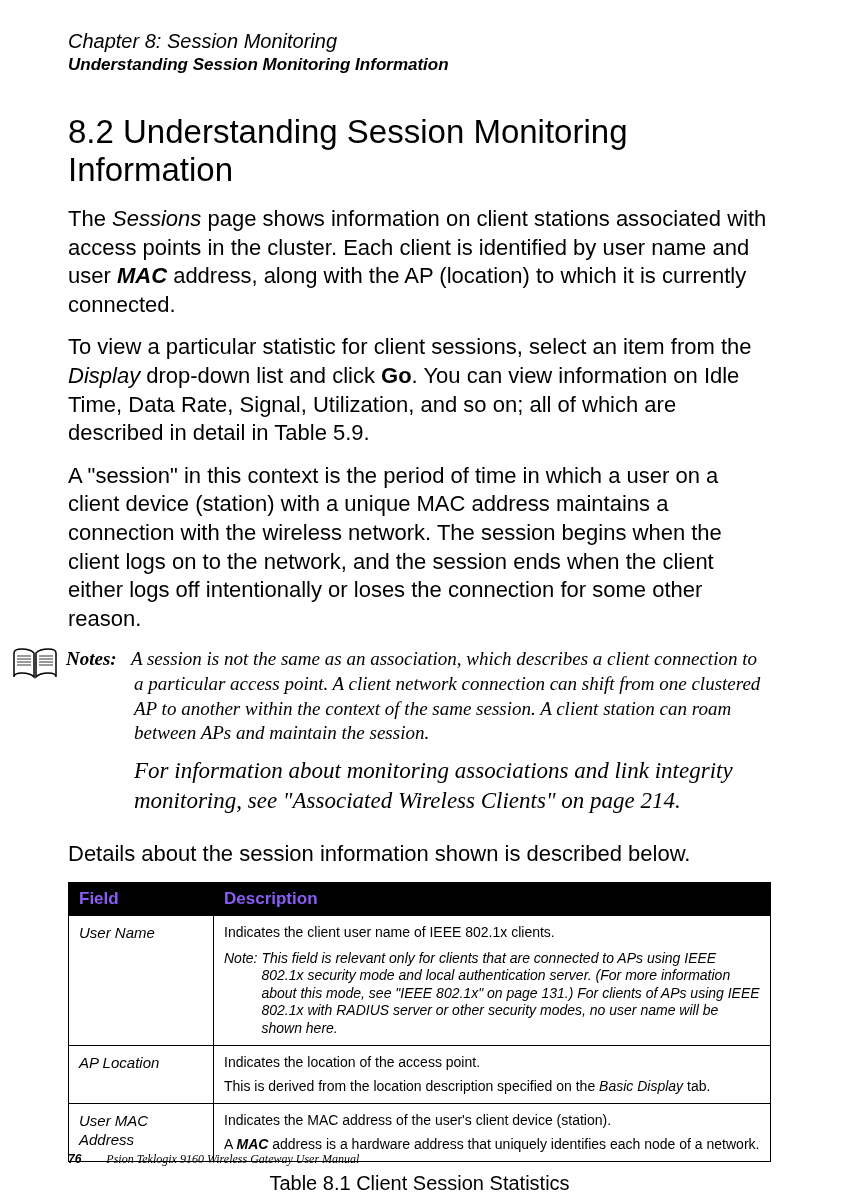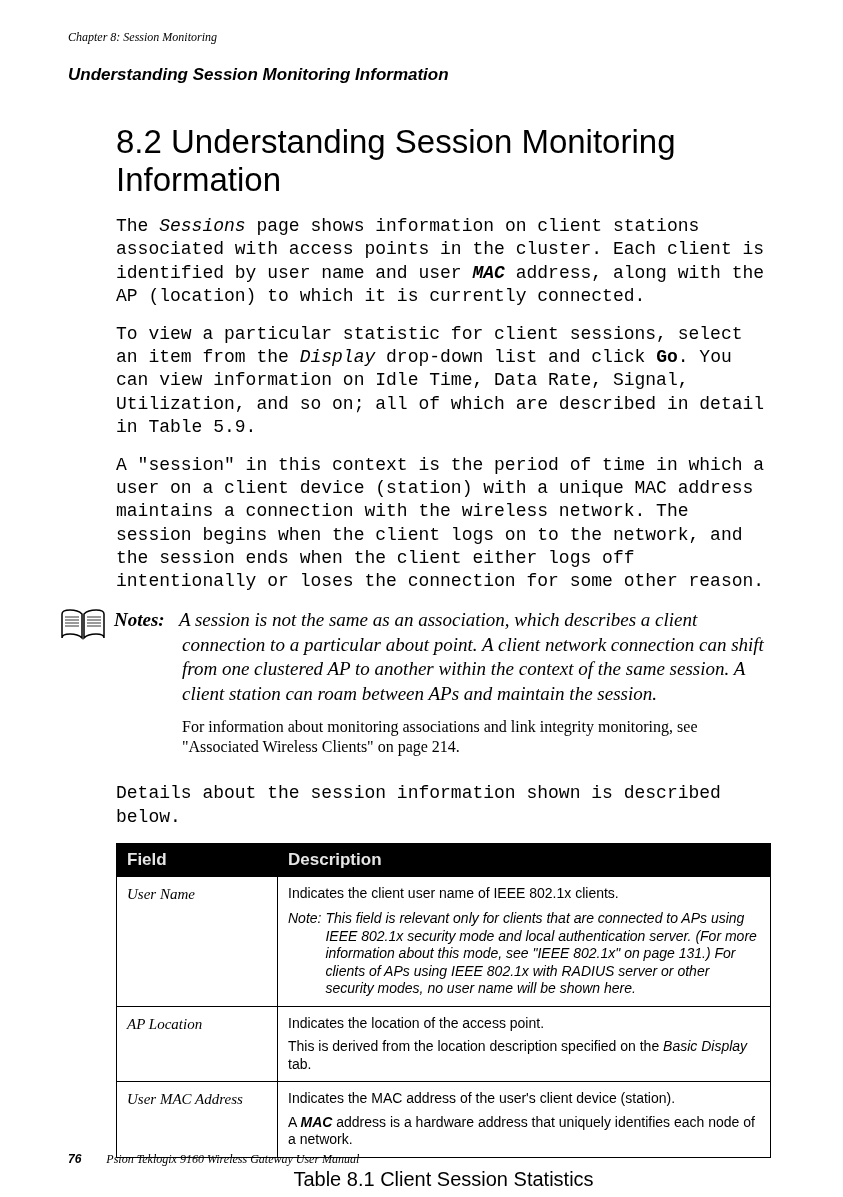--- a/index.html
+++ b/index.html
@@ -11,47 +11,46 @@
       font-family: 'Times New Roman', Times, serif;
       width: 843px;
       height: 1197px;
       background: #fff;
       color: #000;
       position: relative;
       padding: 30px 72px 30px 68px;
     }
     .header-chapter {
       font-style: italic;
-      font-size: 12px;
-      font-family: Liberation Serif, serif;
+      font-size: 20px;
+      font-family: Liberation Sans, sans-serif;
     }
     .header-section {
       font-style: italic;
       font-weight: bold;
       font-size: 17px;
       font-family: Arial, Helvetica, sans-serif;
-      margin-top: 20px;
+      margin-top: 2px;
     }
     .main-content {
-      margin-left: 48px;
       margin-top: 38px;
     }
     h1.section-heading {
       font-family: 'Arial Narrow', Arial, sans-serif;
       font-weight: normal;
       font-size: 33px;
       letter-spacing: 0px;
       margin-bottom: 16px;
       font-stretch: condensed;
     }
     p.body-text {
-      font-size: 18px;
+      font-size: 22px;
       line-height: 1.3;
       margin-bottom: 14px;
-      font-family: Liberation Mono, monospace;
+      font-family: Liberation Sans, sans-serif;
     }
     .notes-block {
       display: flex;
       align-items: flex-start;
       margin-bottom: 10px;
     }
     .book-icon {
       width: 46px;
       height: 34px;
       flex-shrink: 0;
@@ -70,53 +69,54 @@
     }
     .notes-text {
       font-style: italic;
       font-size: 19px;
       line-height: 1.3;
       margin-left: 68px;
       text-indent: -68px;
       margin-bottom: 10px;
     }
     .notes-text-follow {
-      font-size: 16px;
+      font-style: italic;
+      font-size: 23px;
       line-height: 1.3;
       margin-left: 68px;
       margin-bottom: 14px;
     }
     table.session-table {
       border-collapse: collapse;
       width: 100%;
       margin-top: 6px;
     }
     table.session-table th {
       background: #000;
-      color: #e5e5e5;
+      color: #8b5cf6;
       font-family: Arial, Helvetica, sans-serif;
       font-weight: bold;
       font-size: 17px;
       text-align: left;
       padding: 6px 10px;
       border: 1px solid #000;
     }
     table.session-table td {
       border: 1px solid #000;
       padding: 8px 10px;
       vertical-align: top;
       font-family: Arial, Helvetica, sans-serif;
       font-size: 14px;
       line-height: 1.25;
     }
     table.session-table td.field-col {
-      font-family: Liberation Serif, serif;
+      font-family: Liberation Sans, sans-serif;
       font-style: italic;
       font-size: 15px;
-      width: 161px;
+      width: 145px;
     }
     .table-caption {
       text-align: center;
       font-family: 'Arial Narrow', Arial, sans-serif;
       font-size: 20px;
       margin-top: 10px;
       font-stretch: condensed;
     }
     .footer {
       position: absolute;
@@ -191,21 +191,21 @@
       <line x1="5" y1="12" x2="19" y2="12" stroke="#000" stroke-width="0.8"></line>
       <line x1="5" y1="15" x2="19" y2="15" stroke="#000" stroke-width="0.8"></line>
       <line x1="5" y1="18" x2="19" y2="18" stroke="#000" stroke-width="0.8"></line>
       <line x1="27" y1="9" x2="41" y2="9" stroke="#000" stroke-width="0.8"></line>
       <line x1="27" y1="12" x2="41" y2="12" stroke="#000" stroke-width="0.8"></line>
       <line x1="27" y1="15" x2="41" y2="15" stroke="#000" stroke-width="0.8"></line>
       <line x1="27" y1="18" x2="41" y2="18" stroke="#000" stroke-width="0.8"></line>
     </svg>
     <div class="notes-body">
       <p class="notes-text">
-        <span class="notes-label">Notes:</span>&nbsp;&nbsp;&nbsp;<span>A session is not the same as an association, which describes a client connection to a particular about point. A client network connection can shift from one clustered AP to another within the context of the same session. A client station can roam between APs and maintain the session.</span>
+        <span class="notes-label">Notes:</span>&nbsp;&nbsp;&nbsp;<span>A session is not the same as an association, which describes a client connection to a particular access point. A client network connection can shift from one clustered AP to another within the context of the same session. A client station can roam between APs and maintain the session.</span>
       </p>
       <p class="notes-text-follow">For information about monitoring associations and link integrity monitoring, see "Associated Wireless Clients" on page 214.</p>
     </div>
   </div>
 
   <p class="body-text">Details about the session information shown is described below.</p>
 
   <table class="session-table">
     <thead>
       <tr>

